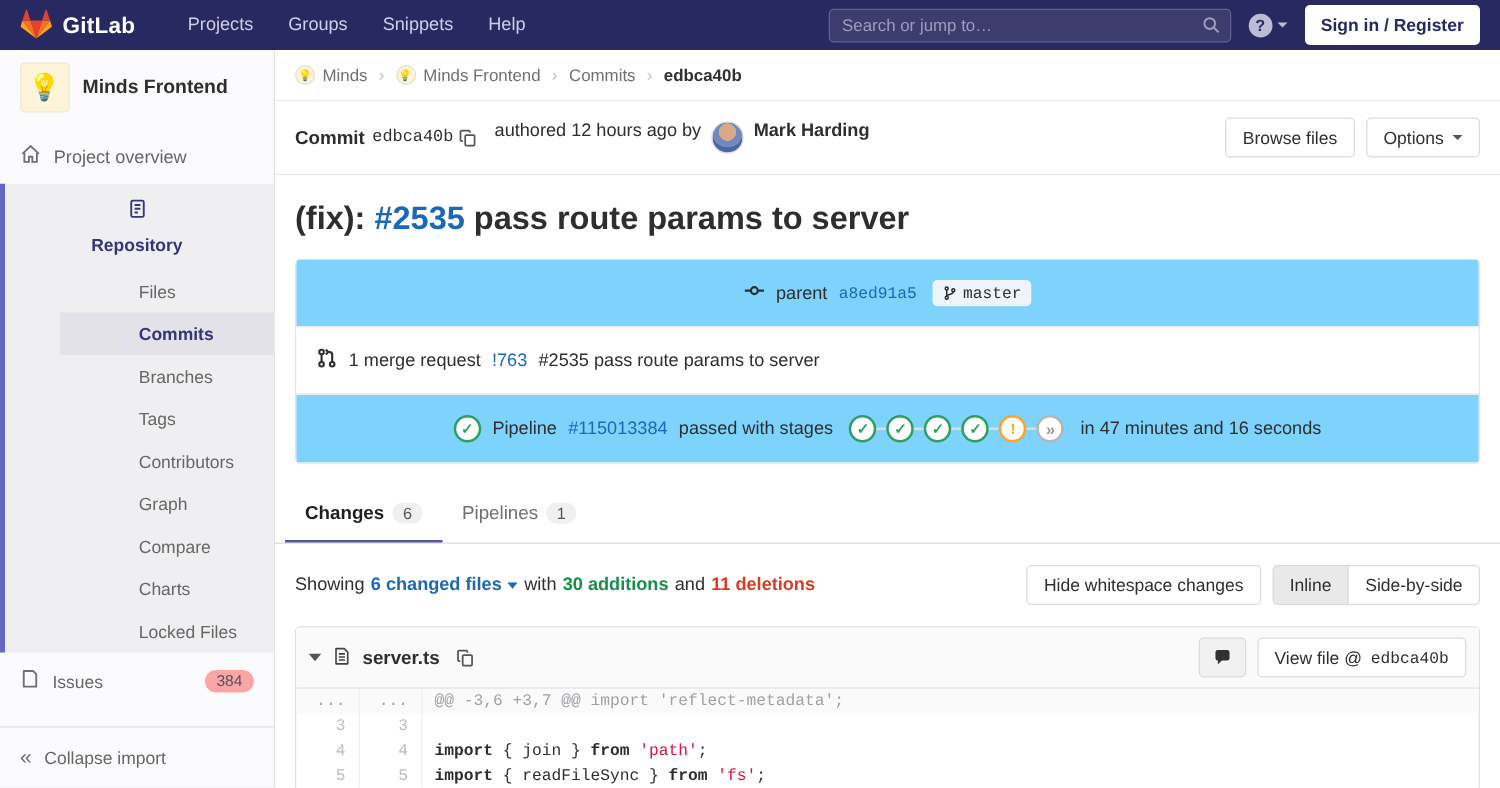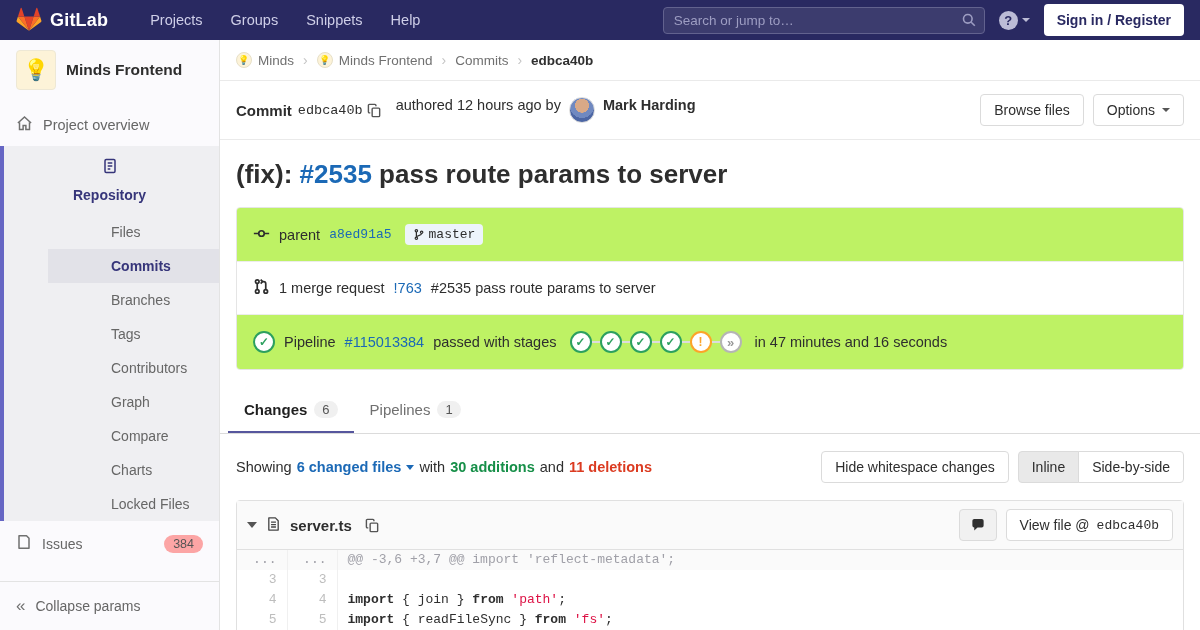--- a/index.html
+++ b/index.html
@@ -55,21 +55,21 @@
   .author-name { font-weight:bold; }
   .header-actions { margin-left:auto; display:flex; gap:9px; }
   .btn { background:#fff; border:1px solid #dbdbdb; border-radius:4px; padding:7px 13px; font-size:14px; color:#2e2e2e; cursor:pointer; display:inline-flex; align-items:center; gap:7px; font-family:inherit; }
   .btn .caret-dark { width:0;height:0;border-left:4px solid transparent;border-right:4px solid transparent;border-top:4px solid #555; }
 
   .commit-title { padding:19px 16px 15px; font-size:26px; font-weight:bold; color:#2e2e2e; }
   .commit-title a { color:#1b69b6; text-decoration:none; }
 
   .info-box { margin:2px 16px 18px; border:1px solid #e5e5e5; border-radius:4px; overflow:hidden; }
   .info-row { display:flex; align-items:center; gap:9px; padding:16px; font-size:14.5px; }
-  .info-row.gray { background:#bef264; }
+  .info-row.gray { background:#7dd3fc;justify-content:center; }
   .info-row + .info-row { border-top:1px solid #ececec; }
   .link { color:#1b69b6; text-decoration:none; cursor:pointer; }
   .ref-chip { display:inline-flex; align-items:center; gap:4px; background:#edf4fb; border-radius:4px; padding:3px 8px; font-size:13px; margin-left:4px; }
   .stage-icon { width:22px; height:22px; border-radius:50%; border:2px solid #2ca05e; color:#2ca05e; font-size:12px; font-weight:bold; display:flex; align-items:center; justify-content:center; background:#fff; flex:none; cursor:pointer; }
   .stage-icon.warning { border-color:#fca429; color:#fca429; }
   .stage-icon.skipped { border-color:#b5b5b5; color:#999; font-size:13px; }
   .stages { display:flex; align-items:center; margin:0 4px; }
   .stage-line { width:8px; height:2px; background:#dcdcdc; flex:none; }
 
   .tabs { display:flex; border-bottom:1px solid #dbdbdb; padding:0 8px; margin-top:6px; }
@@ -187,21 +187,21 @@
       <svg width="16" height="16" viewBox="0 0 16 16" fill="none" stroke="#707070" stroke-width="1.5">
         <path d="M3 1.8h7.5l2.5 2.5v10H3z" stroke-linejoin="round"></path>
       </svg>
     </span>
     <span>Issues</span>
     <span class="count-badge">384</span>
   </div>
 
   <div class="collapse-row">
     <span class="collapse-glyph">«</span>
-    <span>Collapse params</span>
+    <span>Collapse import</span>
   </div>
 </aside>
 
 <main class="content">
 
   <div class="breadcrumbs">
     <a class="crumb">
       <span class="crumb-avatar">💡</span>
       <span>Minds</span>
     </a>

